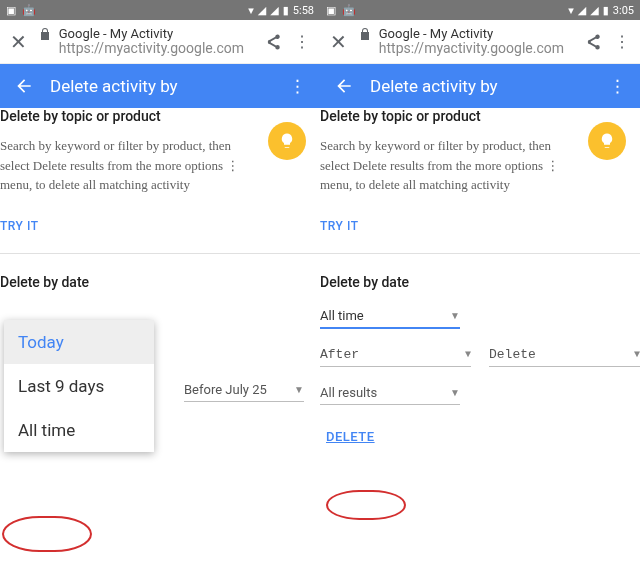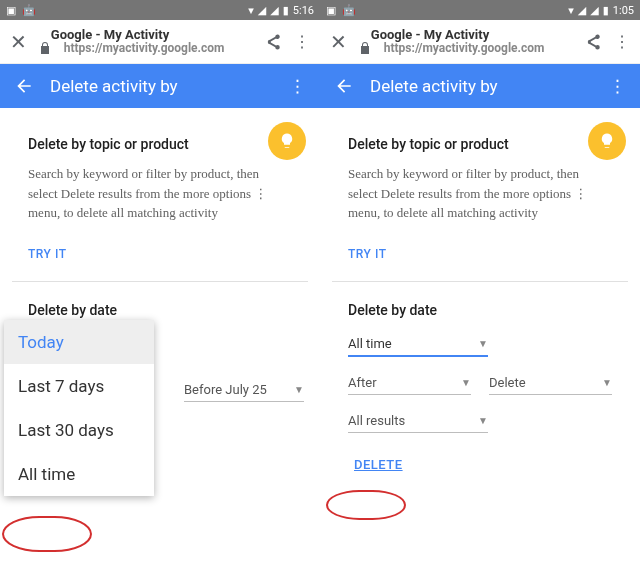--- a/index.html
+++ b/index.html
@@ -3,38 +3,38 @@
 <meta charset="utf-8">
 <style>
   * { box-sizing: border-box; margin: 0; padding: 0; }
   body { font-family: Roboto, Arial, sans-serif; background: #ddd; width: 640px; height: 564px; display: flex; }
   .phone { width: 320px; height: 564px; background: #fff; display: flex; flex-direction: column; position: relative; }
   .statusbar { background: #757575; color: #fff; height: 20px; display: flex; justify-content: space-between; align-items: center; padding: 0 6px; font-size: 11px; }
   .status-left { display: flex; gap: 6px; }
   .status-right { display: flex; gap: 4px; align-items: center; }
   .urlbar { background: #fff; height: 44px; display: flex; align-items: center; padding: 0 10px; gap: 12px; border-bottom: 1px solid #eee; }
   .close-x { font-size: 20px; color: #5f6368; }
-  .urlinfo { display: flex; align-items: flex-end; flex: 1; font-weight: bold; }
+  .urlinfo { display: flex; gap: 8px; align-items: flex-start; flex: 1; }
   .url-text { display: flex; flex-direction: column; line-height: 1.1; }
   .url-title { font-size: 13px; color: #333; }
-  .url-sub { font-size: 12px; color: #888; margin-left: 13px; }
+  .url-sub { font-size: 14px; color: #888; }
   .urlbar .icon { color: #5f6368; }
   .appbar { background: #4285f4; color: #fff; height: 44px; display: flex; align-items: center; padding: 10px 14px; gap: 16px; font-size: 17px; }
   .appbar .title { flex: 1; }
-  .content { padding: 28px; color: #616161; font-size: 13px; display: flex; flex-direction: column; gap: 12px; position: relative; flex: 1; overflow: hidden; }
+  .content { padding: 0; color: #616161; font-size: 13px; display: flex; flex-direction: column; gap: 12px; position: relative; flex: 1; overflow: hidden; }
   .section-title { color: #212121; font-size: 14px; font-weight: 500; }
   .desc { line-height: 1.5; font-family: Liberation Serif, serif; }
   .tryit { color: #4285f4; font-weight: 500; letter-spacing: .5px; font-size: 12px; margin-top: 12px; }
   .bulb { position: absolute; right: 14px; top: 14px; width: 38px; height: 38px; border-radius: 50%; background: #fbc02d; display: flex; align-items: center; justify-content: center; color: #fff; }
   .divider { border: none; border-top: 1px solid #e0e0e0; margin: 8px -16px; }
   .dropdown-line { display: flex; align-items: center; justify-content: space-between; border-bottom: 1px solid #bdbdbd; padding: 6px 0 4px; font-size: 13px; color: #555; }
   .dropdown-line .caret { color: #888; font-size: 10px; }
   .accent-line { border-bottom: 2px solid #4285f4; width: 140px; color: #333; }
   .row { display: flex; gap: 18px; }
-  .row .half { flex: 1; }
+  .row .half { flex: 1; font-family: Liberation Mono, monospace; }
   .delete-btn { color: #4285f4; font-weight: 500; letter-spacing: .5px; font-size: 13px; margin-top: 10px; align-self: flex-start; padding: 2px 6px; text-decoration: underline; }
   .ring { border: 2px solid #d32f2f; border-radius: 50% / 60%; position: absolute; pointer-events: none; }
   
   .popup { position: absolute; left: 4px; top: 320px; width: 150px; background: #fff; box-shadow: 0 2px 8px rgba(0,0,0,.3); }
   .popup-item { padding: 12px 14px; font-size: 17px; color: #333; }
   .popup-item.sel { background: #eeeeee; color: #4285f4; }
   
   .before-select { position: absolute; right: 16px; top: 376px; width: 120px; justify-content: space-between; }
   svg { display: block; }
 </style>
@@ -45,21 +45,21 @@
   <div class="statusbar">
     <div class="status-left">
       <span>▣</span>
       <span>🤖</span>
     </div>
     <div class="status-right">
       <span>▾</span>
       <span>◢</span>
       <span>◢</span>
       <span>▮</span>
-      <span>5:16</span>
+      <span>5:58</span>
     </div>
   </div>
 
   <div class="urlbar">
     <span class="close-x">✕</span>
     <div class="urlinfo">
       <span>
         <svg width="12" height="14" viewBox="0 0 12 14">
             <path fill="#5f6368" d="M3 5V4a3 3 0 016 0v1h1v8H2V5h1zm1 0h4V4a2 2 0 00-4 0v1z"></path>
           </svg>
@@ -100,40 +100,39 @@
     <div class="section-title">Delete by date</div>
   </div>
 
   <div class="before-select dropdown-line">
     <span>Before July 25</span>
     <span class="caret">▼</span>
   </div>
 
   <div class="popup">
     <div class="popup-item sel">Today</div>
-    <div class="popup-item">Last 7 days</div>
-    <div class="popup-item">Last 30 days</div>
+    <div class="popup-item">Last 9 days</div>
     <div class="popup-item">All time</div>
   </div>
 
   <div class="ring" style="left:2px; top:516px; width:90px; height:36px;"></div>
 </div>
 
 <div class="phone">
   <div class="statusbar">
     <div class="status-left">
       <span>▣</span>
       <span>🤖</span>
     </div>
     <div class="status-right">
       <span>▾</span>
       <span>◢</span>
       <span>◢</span>
       <span>▮</span>
-      <span>1:05</span>
+      <span>3:05</span>
     </div>
   </div>
 
   <div class="urlbar">
     <span class="close-x">✕</span>
     <div class="urlinfo">
       <span>
         <svg width="12" height="14" viewBox="0 0 12 14">
             <path fill="#5f6368" d="M3 5V4a3 3 0 016 0v1h1v8H2V5h1zm1 0h4V4a2 2 0 00-4 0v1z"></path>
           </svg>

